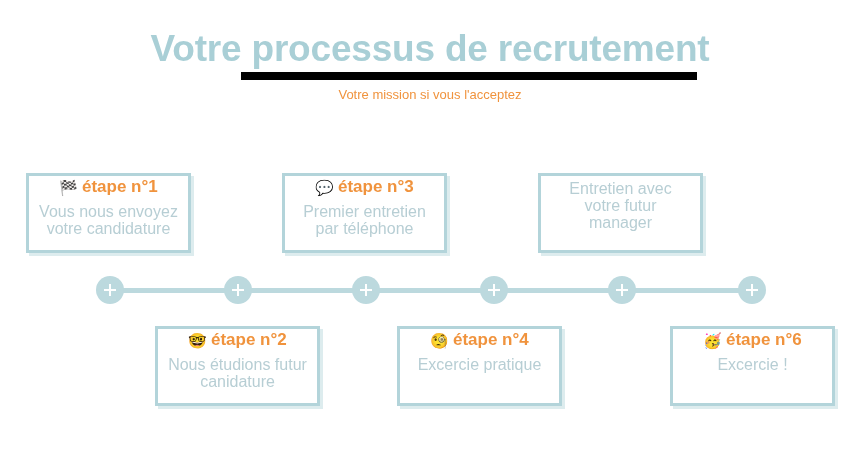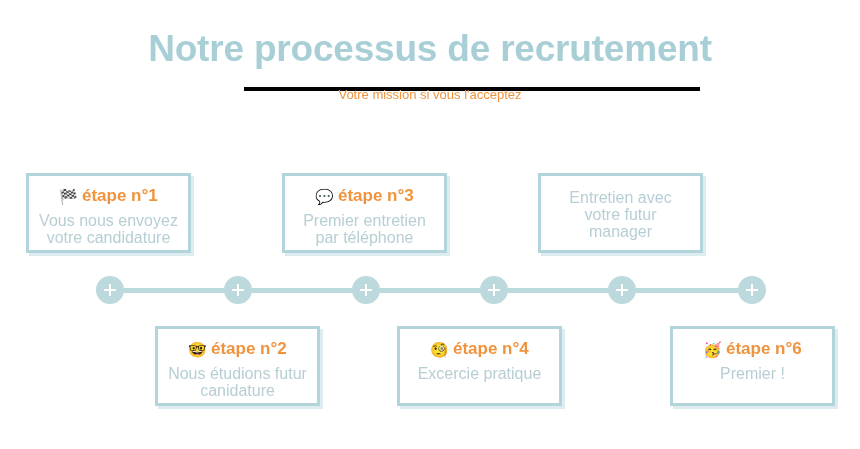--- a/index.html
+++ b/index.html
@@ -32,22 +32,22 @@
   .page-title {
     margin: 0;
     font-size: 37px;
     font-weight: bold;
     color: #a9cfd6;
     letter-spacing: -0.2px;
     line-height: 46px;
     white-space: nowrap;
   }
   .page-title .underlined {
-    border-bottom: 4px solid #000000;
-    padding-bottom: 18px;
+    border-bottom: 8px solid #000000;
+    padding-bottom: 3px;
   }
   .page-subtitle {
     margin: 11px 0 0 0;
     font-size: 13px;
     font-weight: normal;
     color: #f0933d;
     line-height: 24px;
   }
 
   
@@ -97,21 +97,20 @@
   
   .step-card {
     position: absolute;
     box-sizing: border-box;
     width: 165px;
     height: 80px;
     background: #ffffff;
     border: 3px solid #b3d4da;
     box-shadow: 3px 3px 0 rgba(179, 212, 218, 0.45);
     text-align: center;
-    padding-top: 9px;
   }
   .step-card.row-top  { top: 173px; }
   .step-card.row-bot  { top: 326px; }
 
   .step-head {
     font-size: 17px;
     font-weight: bold;
     color: #f0933d;
     line-height: 22px;
     white-space: nowrap;
@@ -130,21 +129,21 @@
     line-height: 17px;
     padding: 0 10px;
   }
 </style>
 </head>
 <body>
 
 <div class="page">
 
   <div class="header">
-    <h1 class="page-title"><span>Notre</span><span class="underlined"> processus de recrutemen</span><span>t</span></h1>
+    <h1 class="page-title"><span>Votre</span><span class="underlined"> processus de recrutemen</span><span>t</span></h1>
     <p class="page-subtitle">Votre mission si vous l'acceptez</p>
   </div>
 
   <div class="timeline">
     <div class="timeline-line"></div>
     <div class="timeline-node" style="left:110px">
       <span class="plus-h"></span>
         <span class="plus-v"></span>
     </div>
     <div class="timeline-node" style="left:238px">
@@ -188,16 +187,16 @@
     <div class="step-desc">Nous étudions futur canidature</div>
   </div>
 
   <div class="step-card row-bot" style="left:397px">
     <div class="step-head"><span class="step-emoji">🧐</span><span>étape n°4</span></div>
     <div class="step-desc">Excercie pratique</div>
   </div>
 
   <div class="step-card row-bot" style="left:670px">
     <div class="step-head"><span class="step-emoji">🥳</span><span>étape n°6</span></div>
-    <div class="step-desc">Premier !</div>
+    <div class="step-desc">Excercie !</div>
   </div>
 
 </div>
 
 </body></html>

